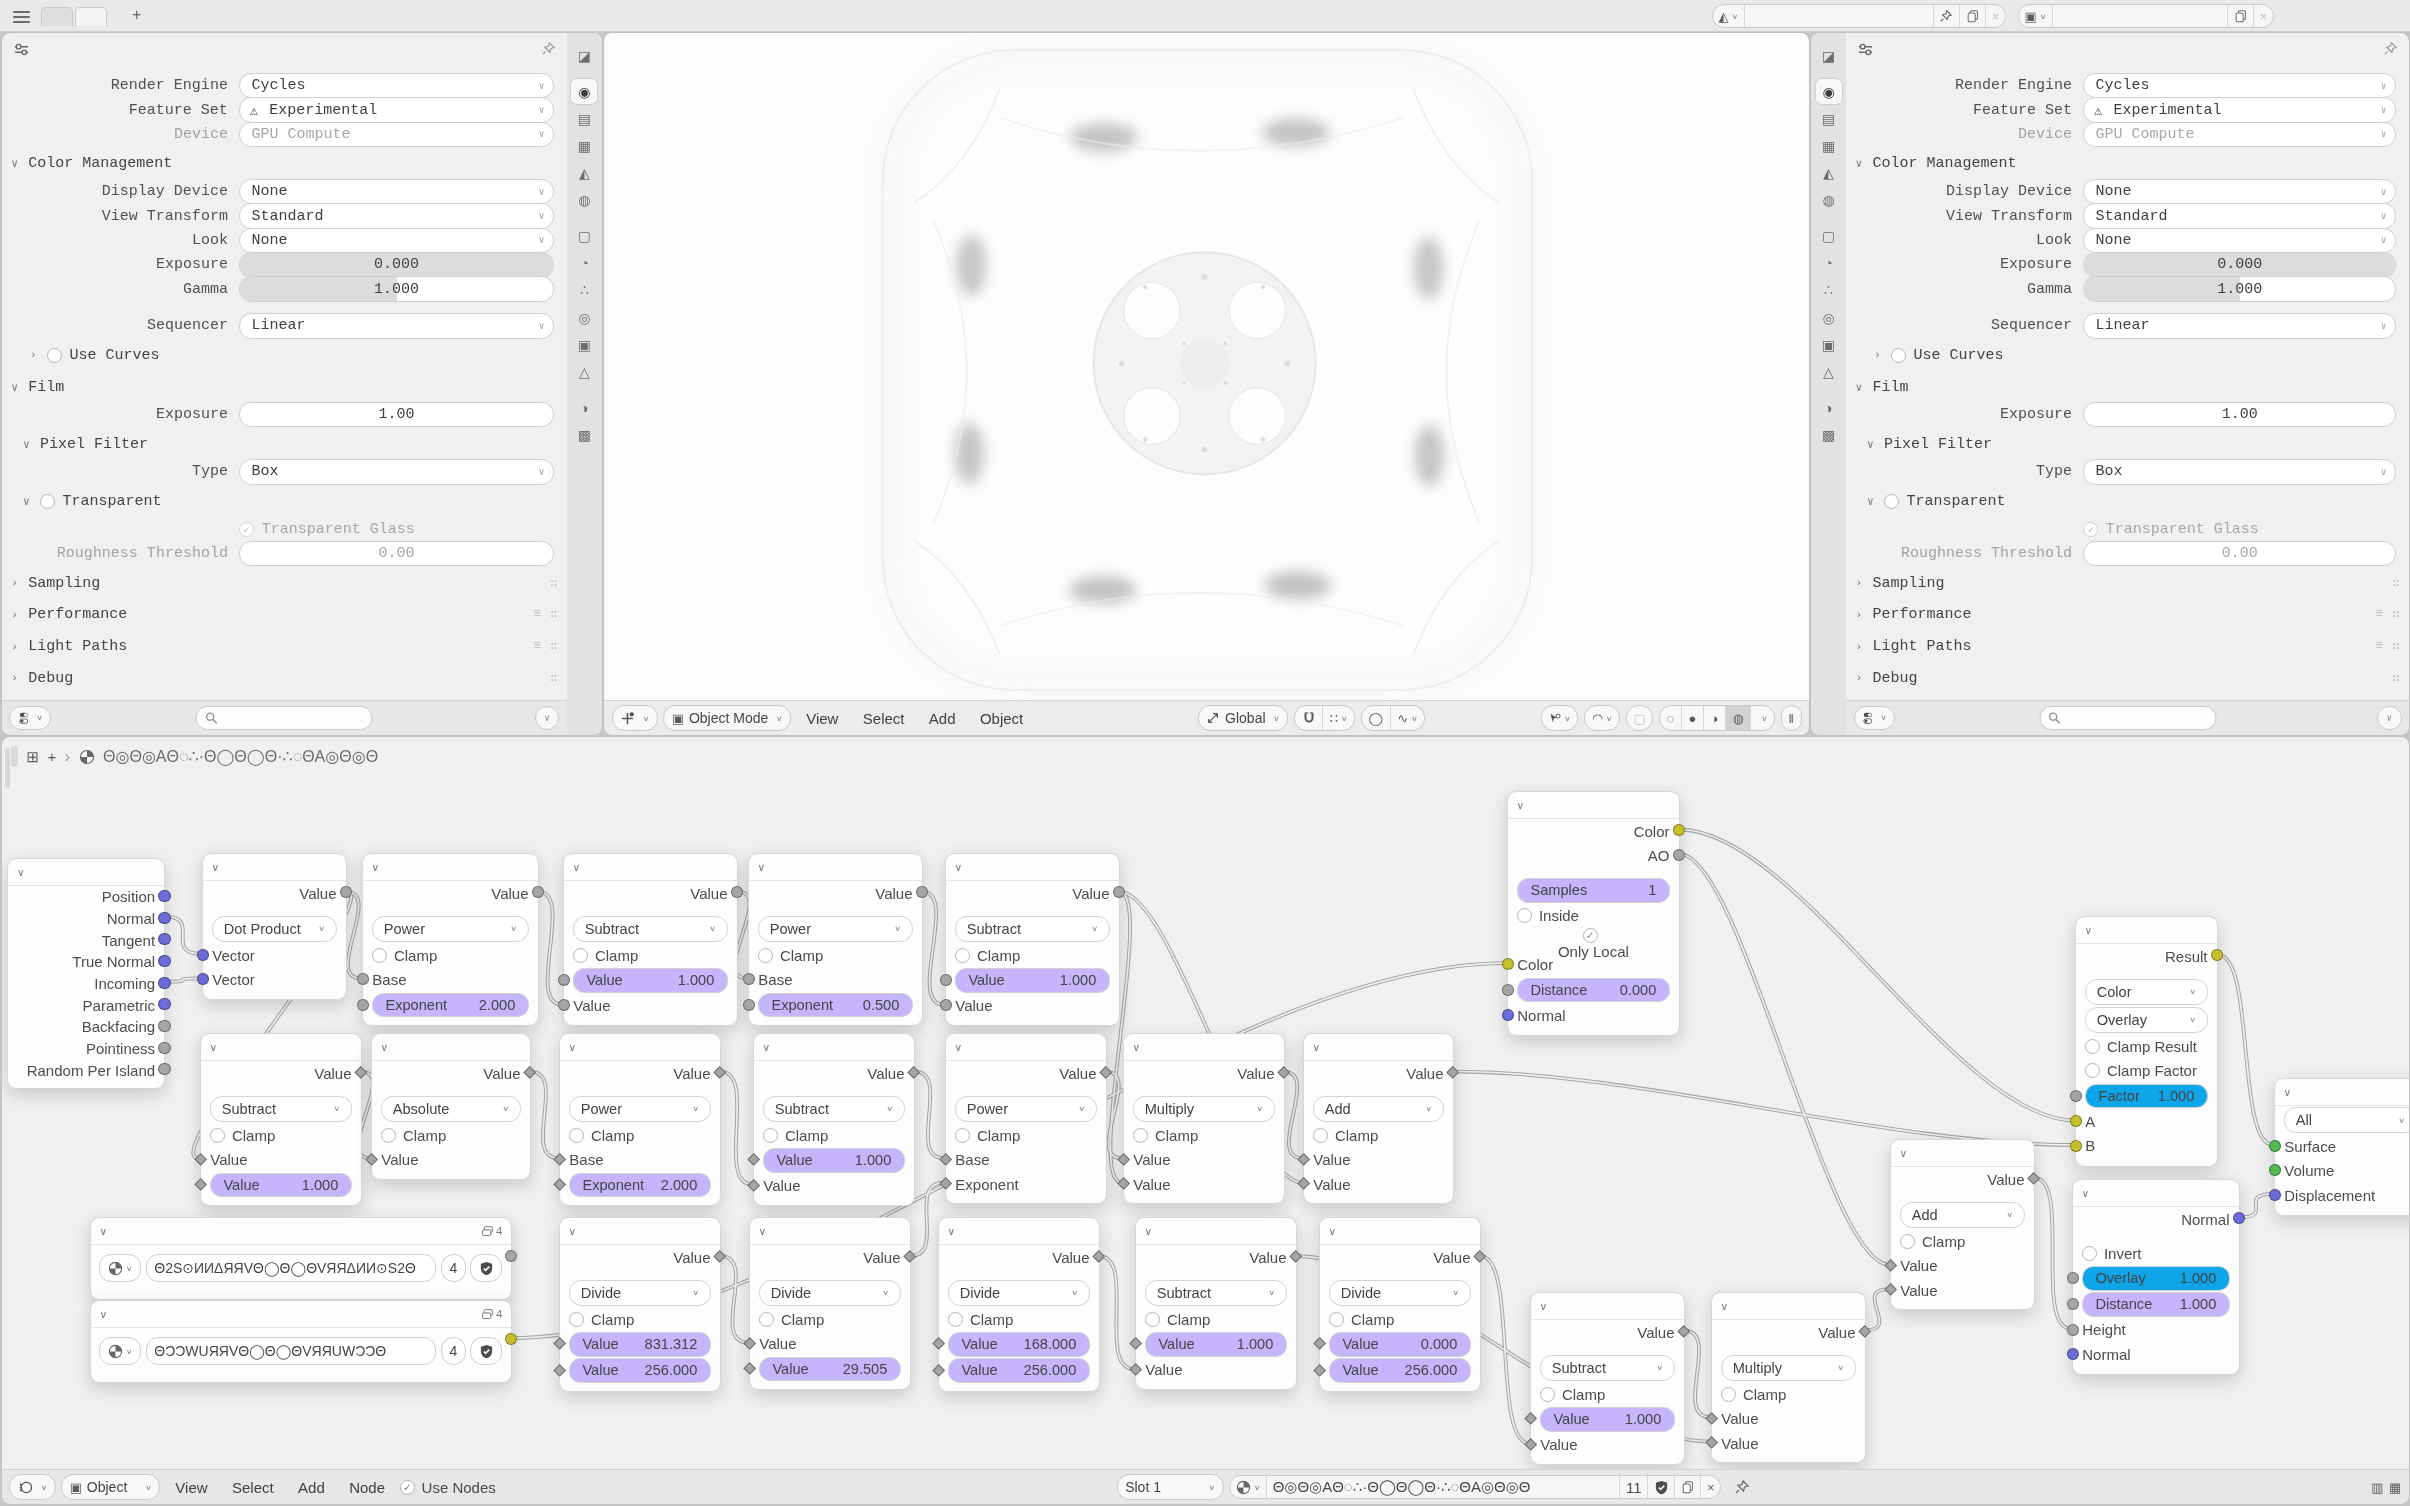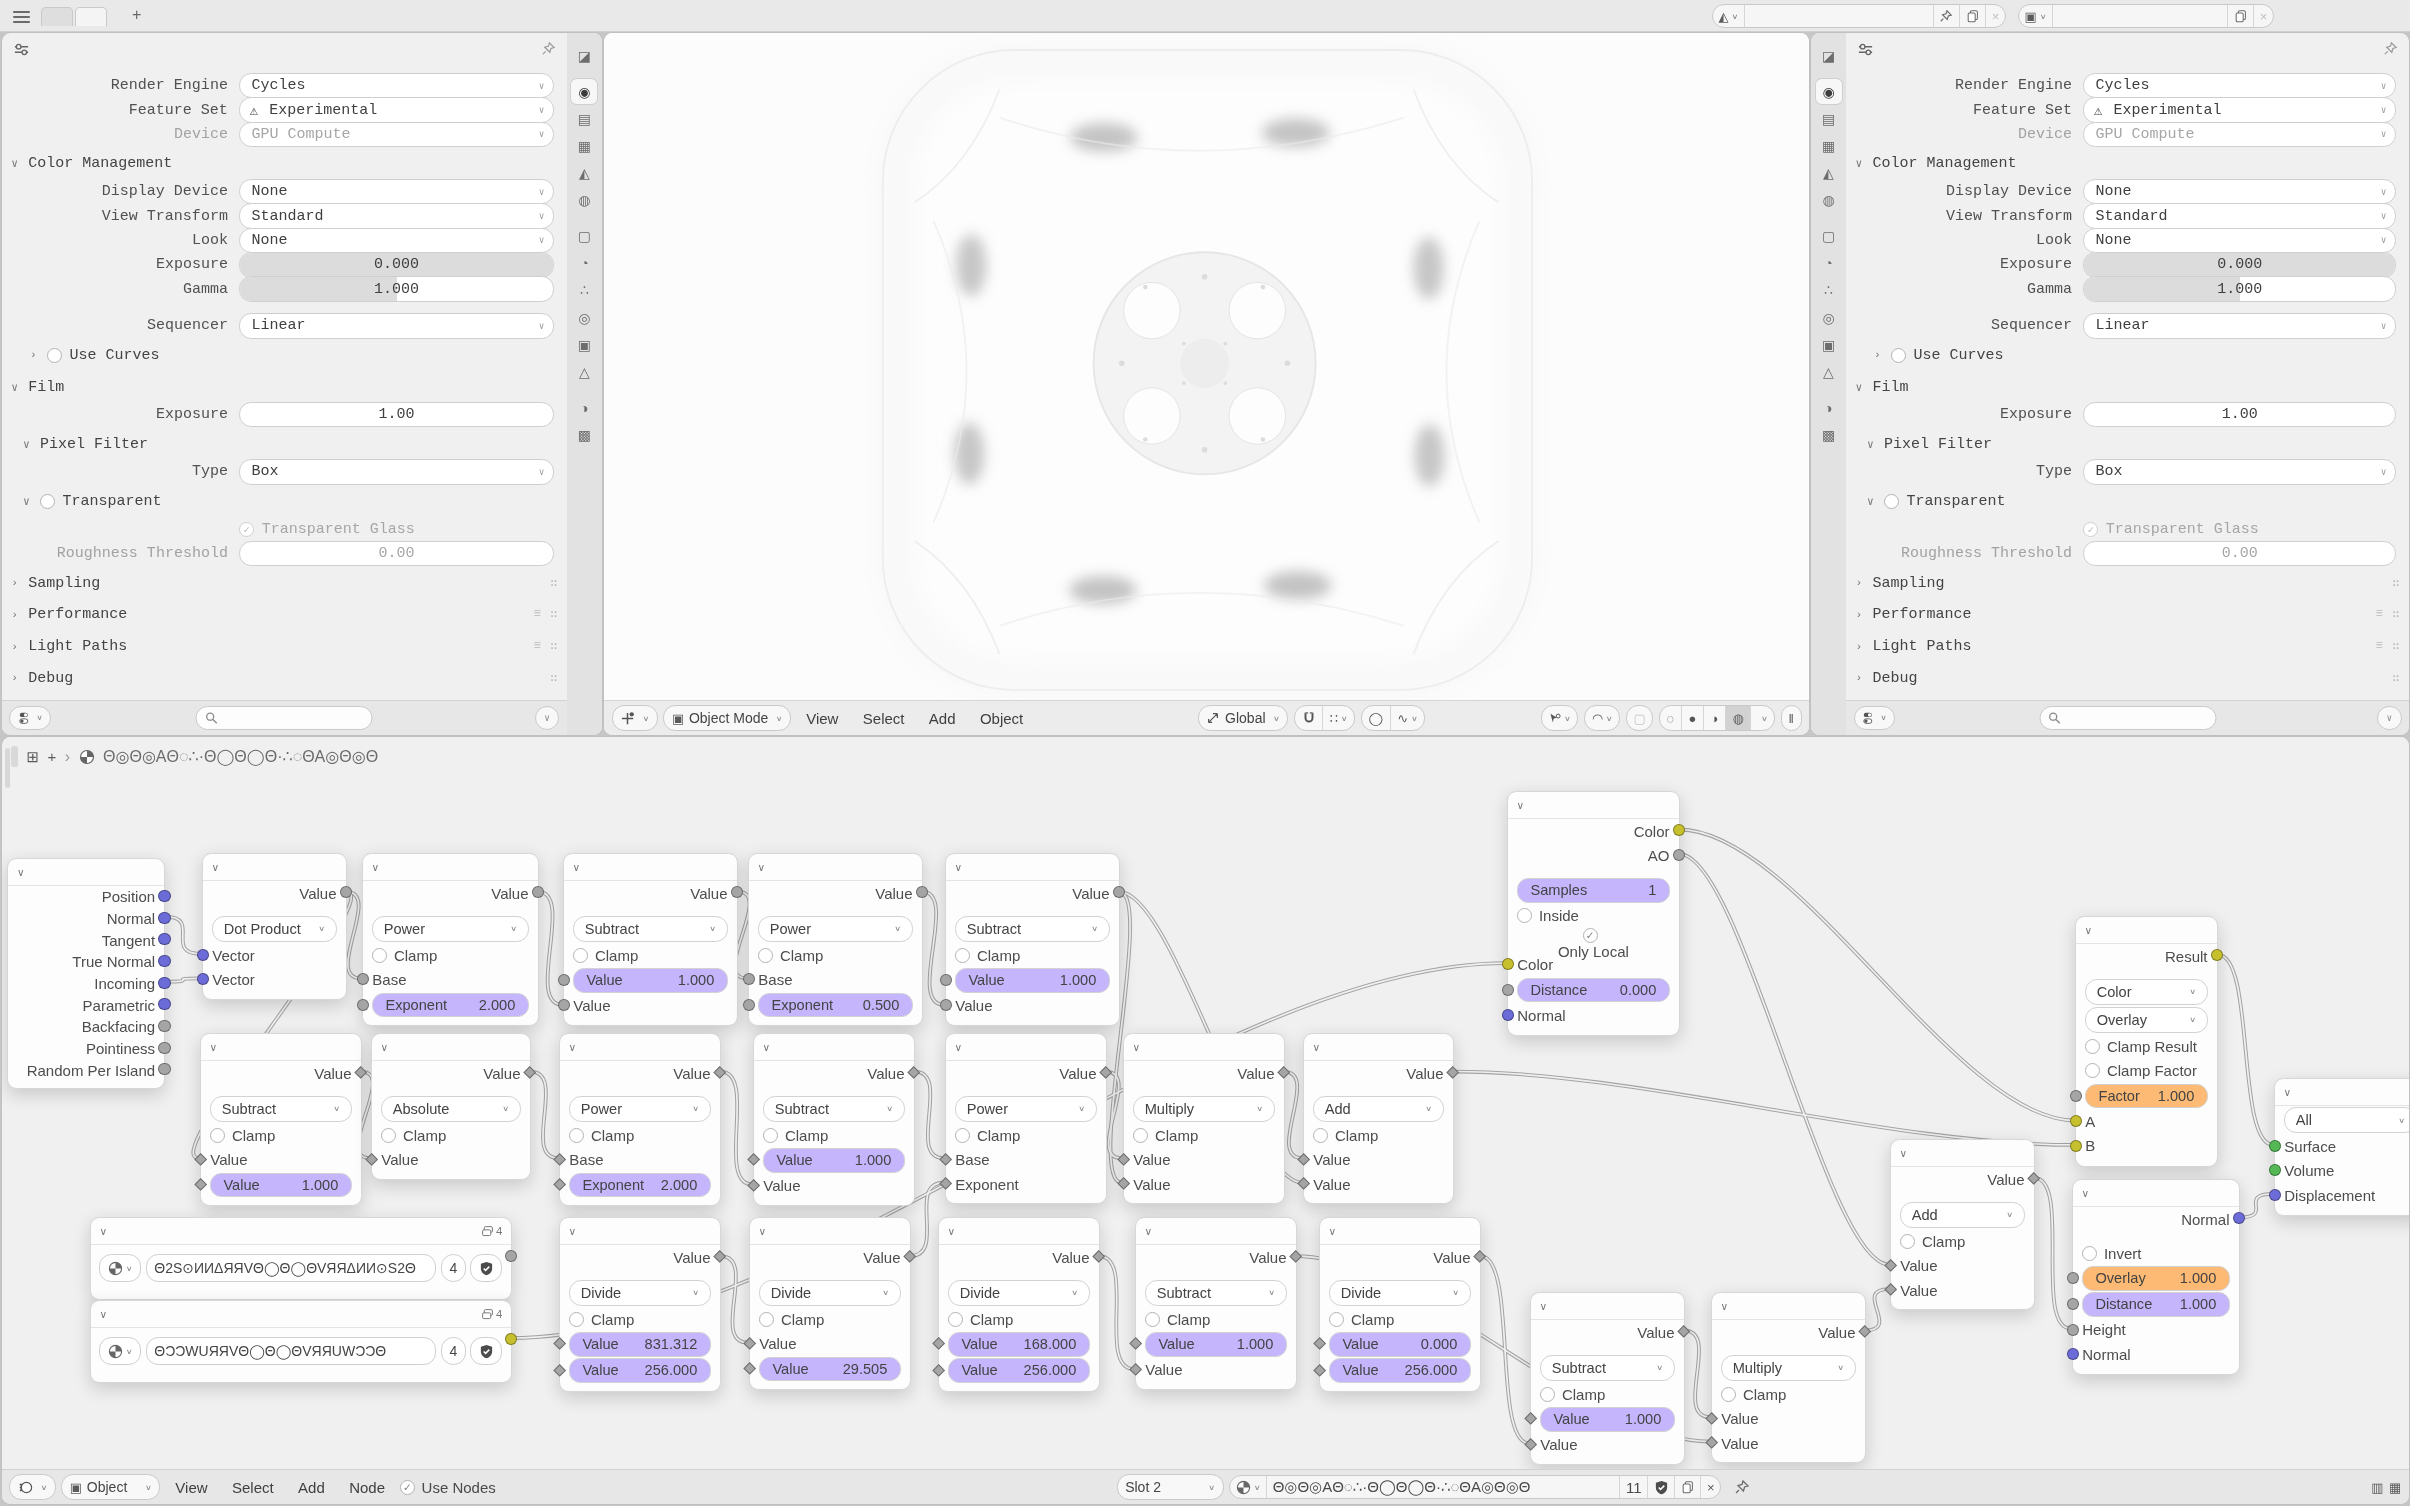--- a/index.html
+++ b/index.html
@@ -67,21 +67,21 @@
   #nlinks{position:absolute;left:0;top:0;}
   .node{position:absolute;background:#fdfdfd;border:0.9px solid #d7d7d7;border-radius:9.4px;
         box-shadow:0 5.6px 17px rgba(0,0,0,.16);font-size:15px;color:#4d4d4d;}
   .nhead{height:26px;display:flex;align-items:center;padding:0 8.5px;border-bottom:0.9px solid #e4e4e4;color:#6f6f6f;}
   .nhead .car{font-size:10.4px;color:#777;}
   .nrow{display:flex;align-items:center;position:relative;padding:0 9.4px;box-sizing:border-box;}
   .nrow.out{justify-content:flex-end;}
   .ndd{flex:1;height:23.5px;border:0.9px solid #d2d2d2;border-radius:12.2px;background:#fff;display:flex;align-items:center;padding:0 10.4px;font-size:14.6px;color:#434343;}
   .ndd .chev{margin-left:auto;}
   .npill{flex:1;height:22.6px;border:0.9px solid #d2d2d2;border-radius:11.3px;background:#c4b5fd;display:flex;align-items:center;justify-content:space-between;padding:0 12.2px;font-size:14.6px;color:#434343;position:relative;overflow:hidden;}
-  .npill.fill{background:#fdba74;}
+  .npill.fill{background:#0ea5e9;}
   .npill span{z-index:1;}
   .sock{position:absolute;box-sizing:border-box;z-index:5;}
   .sock.circle{width:12.2px;height:12.2px;border-radius:50%;}
   .sock.diamond{width:9.4px;height:9.4px;transform:rotate(45deg);}
   .idrow{display:flex;align-items:center;gap:4.7px;padding:0 8.5px;}
   .idseg{height:26px;border:0.9px solid #cfcfcf;border-radius:12.2px;background:#fff;display:flex;align-items:center;justify-content:center;padding:0 7.5px;font-size:14px;color:#454545;overflow:hidden;white-space:nowrap;}
   .bcrumb{position:absolute;left:9.4px;top:9.4px;display:flex;align-items:center;gap:8.5px;font-size:16px;color:#6a6a6a;z-index:20;}
   .nub{position:absolute;left:2.8px;top:11.3px;width:5.6px;height:40px;border-radius:2.8px;background:#d7d7d7;}
   .nhd{height:34px;background:#e7e7e7;border-top:0.9px solid #d2d2d2;display:flex;align-items:center;gap:5.6px;padding:0 7.5px;font-size:15px;flex:none;position:relative;}
   svg.ic{display:block;}
@@ -1633,21 +1633,21 @@
     <span class="menuitem">View</span>
     <span class="menuitem">Select</span>
     <span class="menuitem">Add</span>
     <span class="menuitem">Node</span>
     <span class="ckrow">
         <span class="cc on"></span>
         <span>Use Nodes</span>
       </span>
     <div class="spacer"></div>
     <div class="hpill" style="width:90px;justify-content:space-between">
-      <span>Slot 2</span>
+      <span>Slot 1</span>
         <span class="chev">∨</span>
     </div>
     <div class="idpill" style="position:static;width:490px">
       <div class="seg">
         <svg class="ic" width="15" height="15" viewBox="0 0 16 16">
             <circle cx="8" cy="8" r="6.5" fill="#fff" stroke="#666" stroke-width="1.2"></circle>
             <path d="M8 1.5A6.5 6.5 0 0 1 14.5 8L8 8Z" fill="#666"></path>
             <path d="M8 14.5A6.5 6.5 0 0 1 1.5 8L8 8Z" fill="#666"></path>
           </svg>
         <span class="chev">∨</span>

